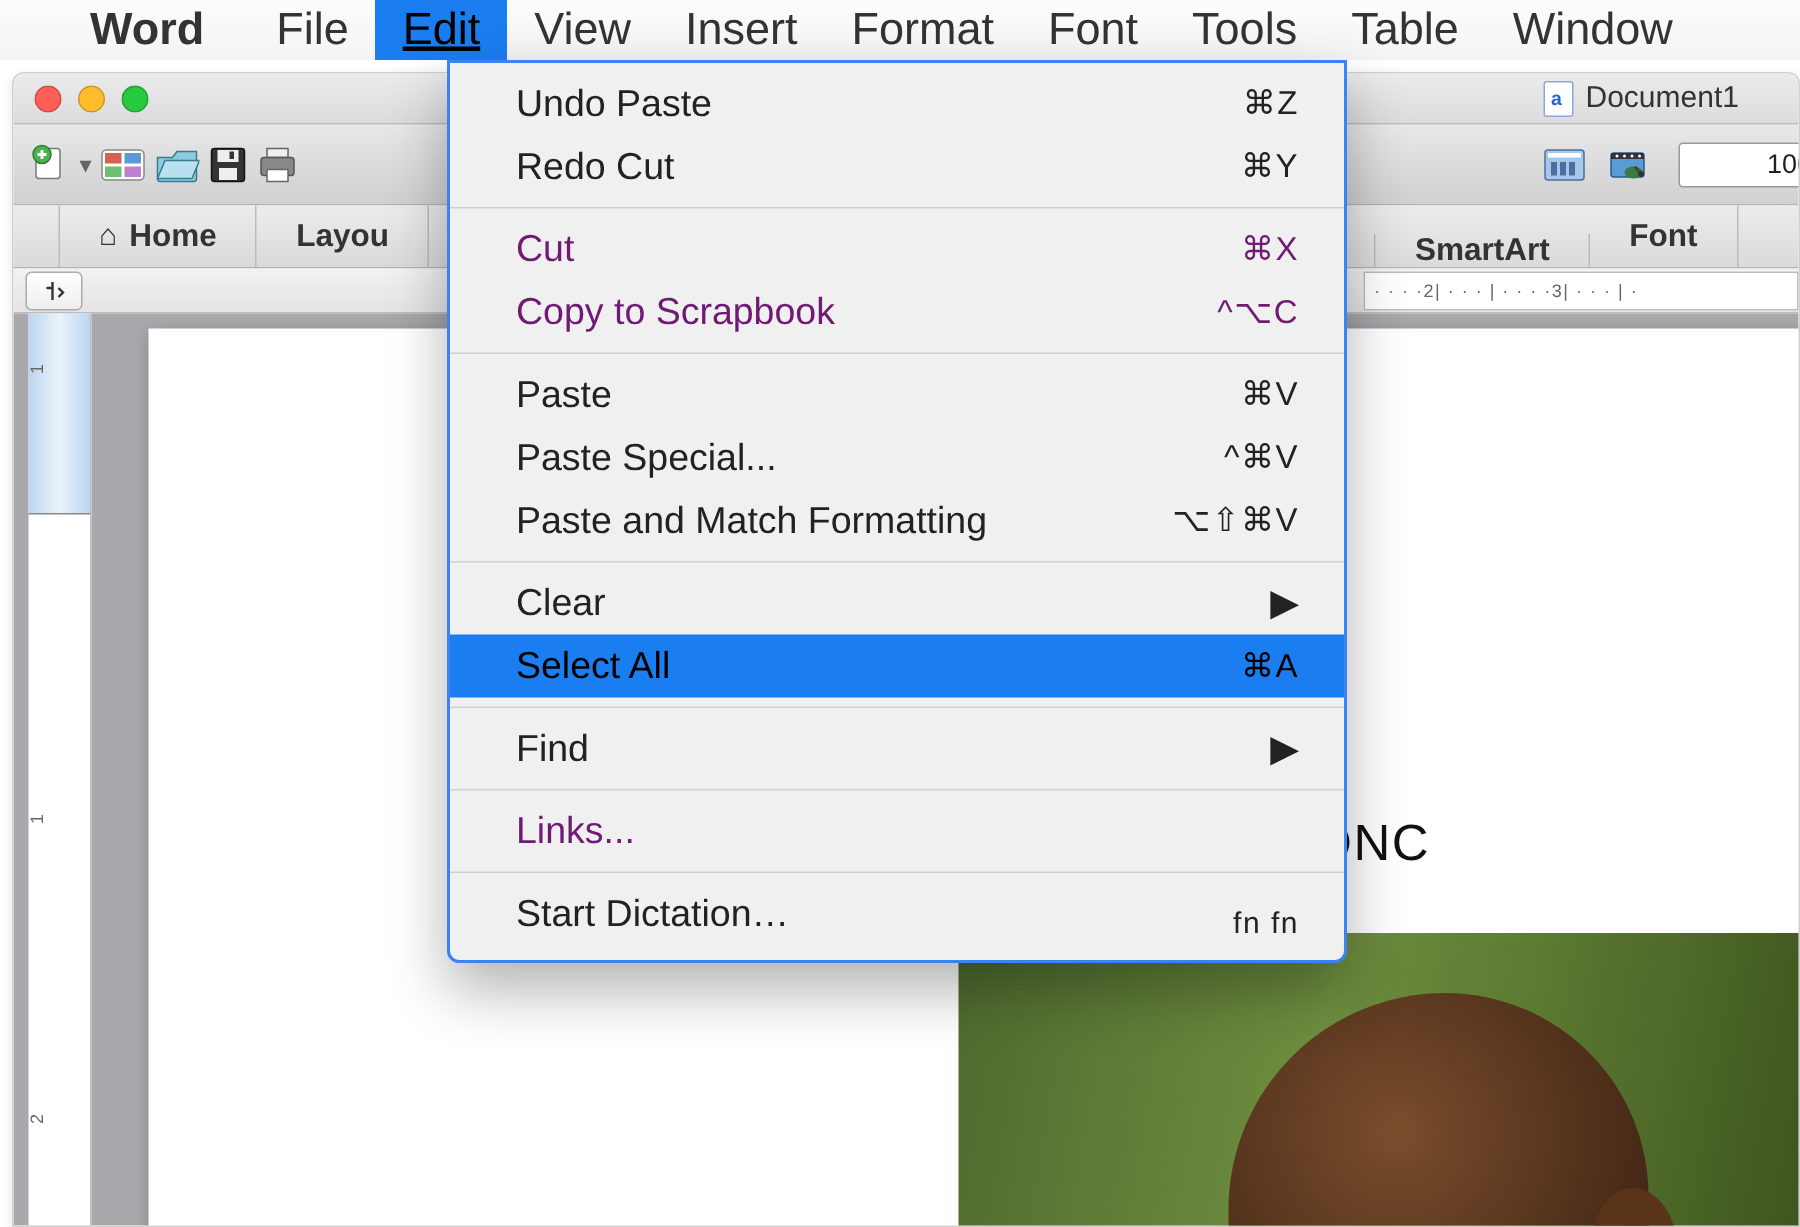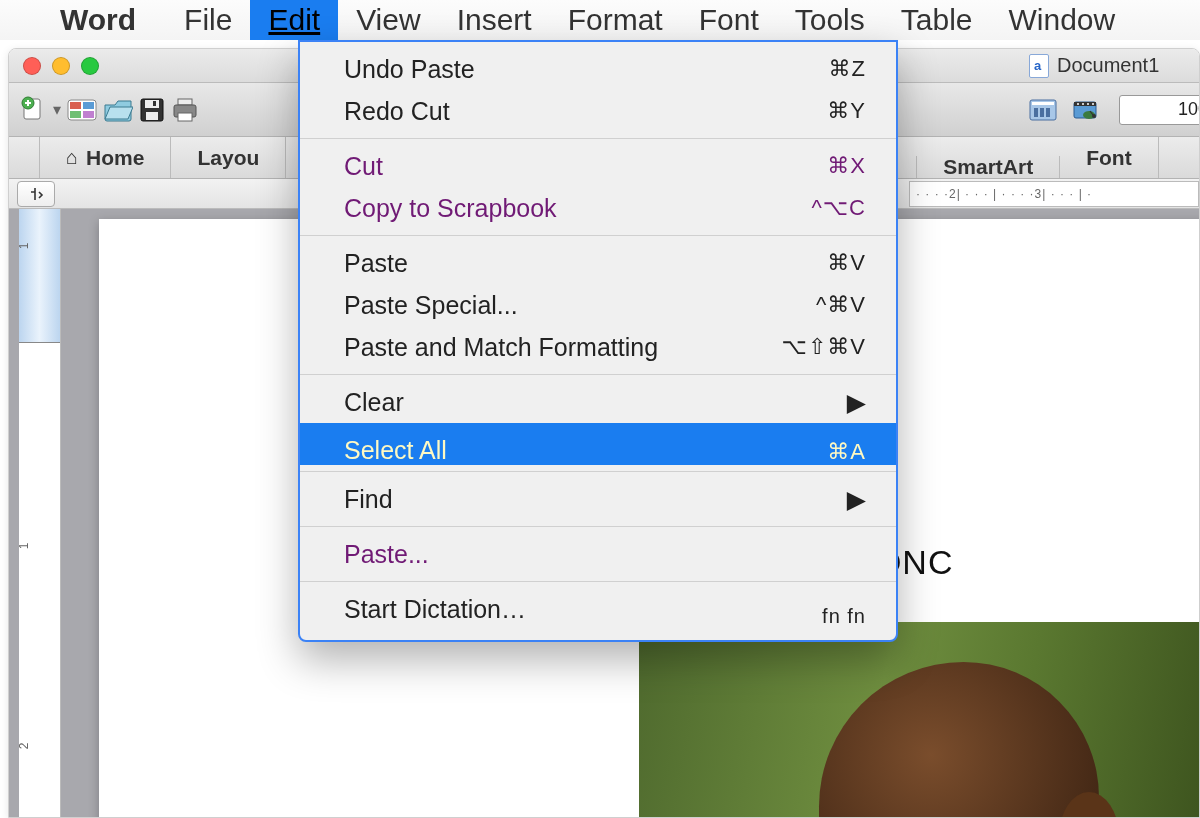--- a/index.html
+++ b/index.html
@@ -57,21 +57,21 @@
   .page h2 { font-family: Georgia, "Times New Roman", serif; font-size:30px; font-weight:400; color:#111; margin-top: 70px; letter-spacing:1px;}
   .page h2 .big { font-size:34px; }
   .photo { margin-top: 40px; margin-left:-20px; width: 620px; height: 300px; background: linear-gradient(100deg,#4f6a2e 0%, #6f8e3f 38%, #5a7830 60%, #334718 100%); position:relative; overflow:hidden;}
   .head { position:absolute; left:180px; top:40px; width:280px; height:310px; border-radius: 160px 150px 50px 50px; background: radial-gradient(circle at 40% 30%, #7a4d2c, #3e2413 70%);}
   .ear { position:absolute; left:420px; top:170px; width:60px; height:90px; border-radius:50%; background:#5a3418;}
 
   
   .menu { position:absolute; left:298px; top:40px; width:600px; background:#f0f0f0; border:2px solid #3b82f6; border-bottom-left-radius:8px; border-bottom-right-radius:8px; box-shadow: 0 18px 40px rgba(0,0,0,0.3); z-index:200; padding: 6px 0 10px 0;}
   .menu .row { display:flex; align-items:center; height:42px; padding: 0 30px 0 44px; font-size:25px; color:#222;}
   .menu .row.disabled { color:#701a75; }
-  .menu .row.highlight { background:#1a7df0; color:#fef9c3;align-items:flex-end;}
+  .menu .row.highlight { background:#1a7df0; color:#000000;}
   .menu .row .lbl { flex:1; }
   .menu .row .sc { font-size:22px; letter-spacing:1px;}
   .menu hr { border:none; border-top:1px solid #d0d0d0; margin: 6px 0;}
   .submenu-arrow { margin-left:auto;}
 </style>
 </head>
 <body>
 
 <div class="menubar">
   <span class="apple"></span>
@@ -255,20 +255,20 @@
       <span class="lbl">Select All</span>
       <span class="sc">⌘A</span>
     </div>
   <hr>
   <div class="row">
       <span class="lbl">Find</span>
       <span class="submenu-arrow">▶</span>
     </div>
   <hr>
   <div class="row disabled">
-      <span class="lbl">Paste...</span>
+      <span class="lbl">Links...</span>
     </div>
   <hr>
   <div class="row">
       <span class="lbl">Start Dictation…</span>
       <span class="sc" style="font-size:20px;margin-top:15px;">fn fn</span>
     </div>
 </div>
 
 </body></html>

